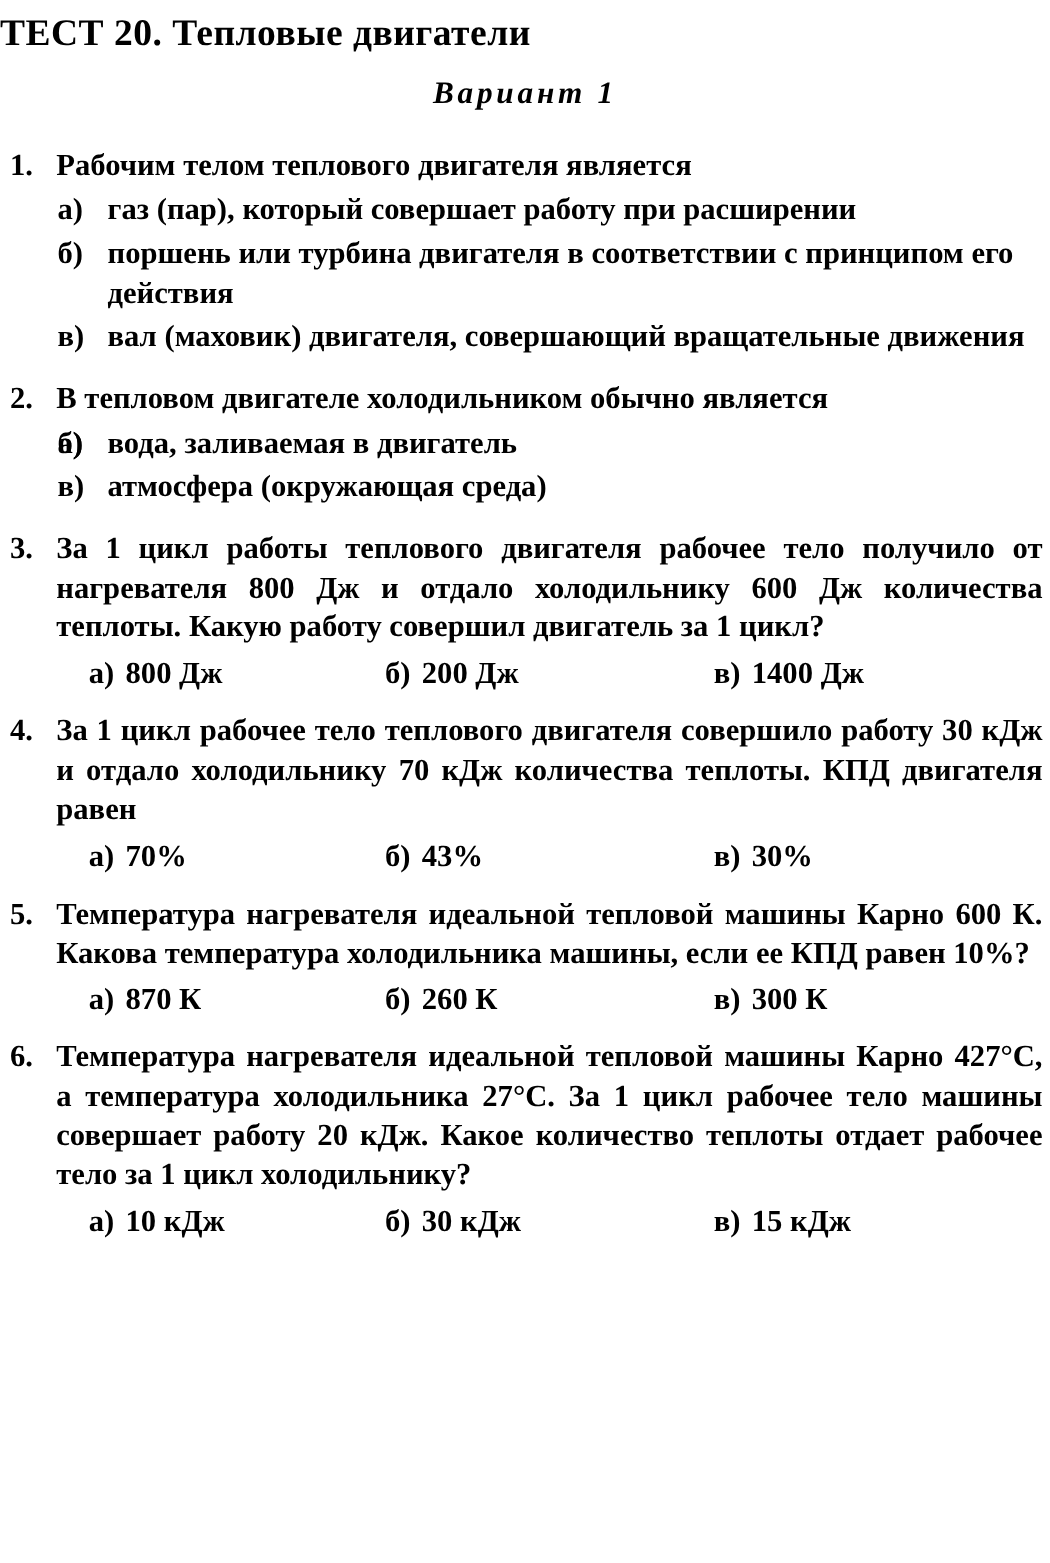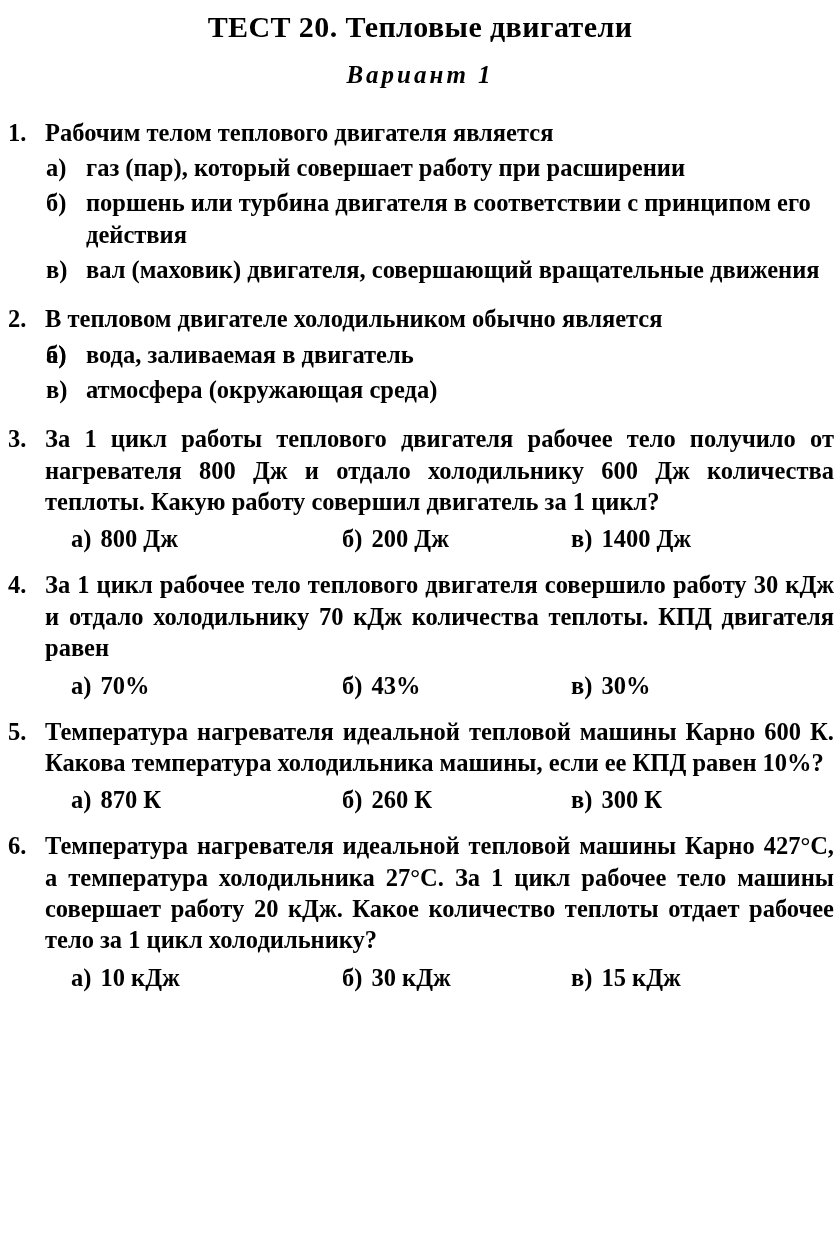--- a/index.html
+++ b/index.html
@@ -19,21 +19,21 @@
   .page {
     position: relative;
     width: 840px;
     height: 1250px;
     box-sizing: border-box;
     padding: 0;
   }
 
   
   .doc-title {
-    text-align: center;
+    text-align: left;
     font-weight: bold;
     font-size: 30px;
     letter-spacing: 0.4px;
     margin: 10px 0 0 0;
     line-height: 1.1;
   }
   .doc-subtitle {
     text-align: center;
     font-style: italic;
     font-weight: bold;
@@ -101,21 +101,21 @@
     font-size: 24.5px;
     font-weight: bold;
     line-height: 1.28;
   }
   .opt-row .inline-opt {
     position: absolute;
     top: 0;
     white-space: nowrap;
   }
   .opt-row .inline-opt.c0 { left: 44px; margin-left: 19px; }
-  .opt-row .inline-opt.c1 { left: 300px; margin-left: 34px; }
+  .opt-row .inline-opt.c1 { left: 300px; }
   .opt-row .inline-opt.c2 { left: 563px; }
   .opt-row .inline-opt .opt-letter-inline {
     margin-right: 9px;
   }
 
   
   .question.q1 { margin-bottom: 18px; }
   .question.q2 { margin-bottom: 18px; }
   .question.q3 { margin-bottom: 12px; }
   .question.q4 { margin-bottom: 12px; }

